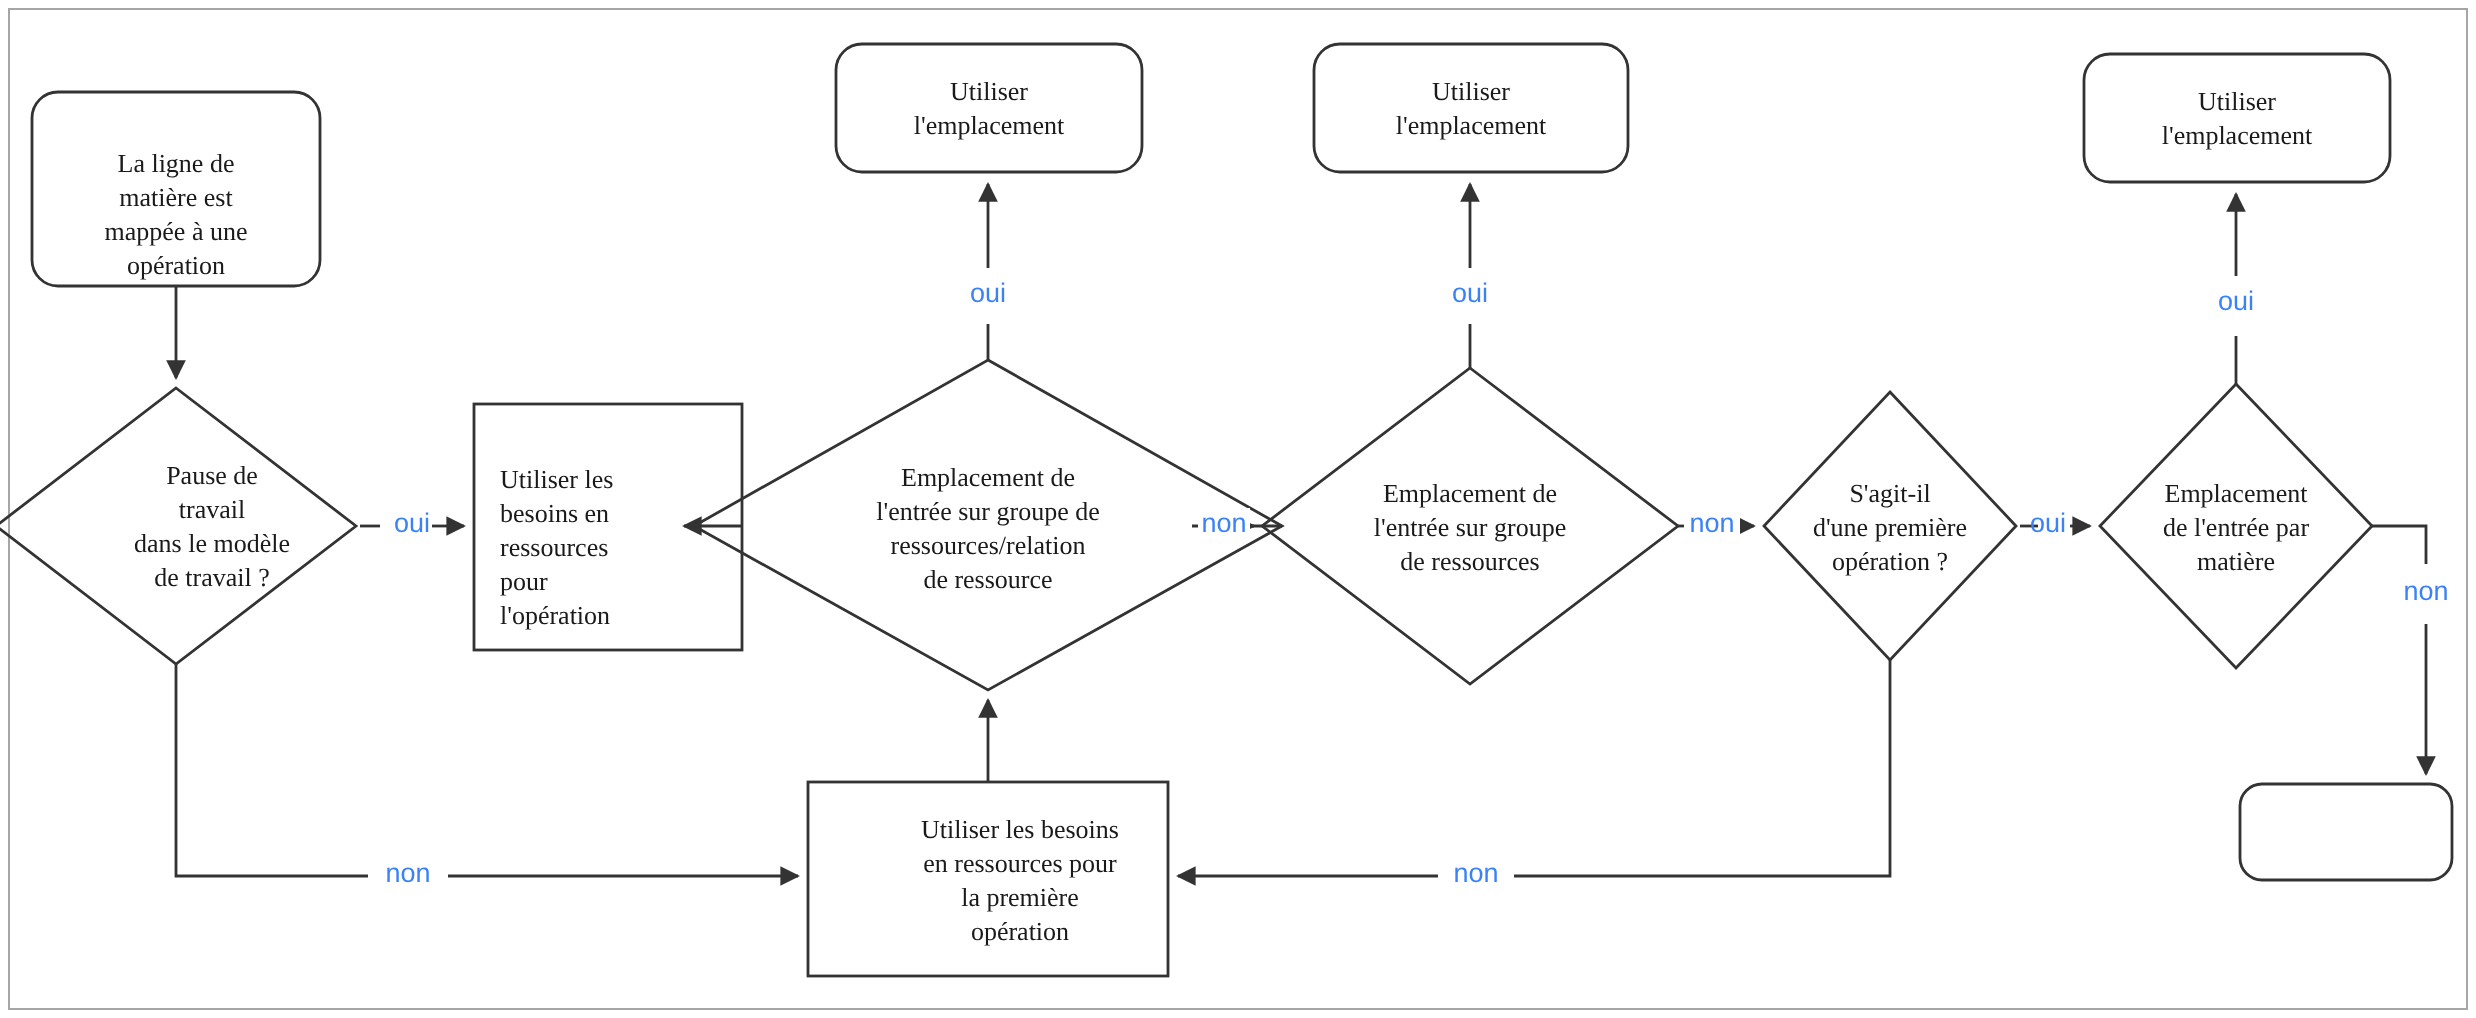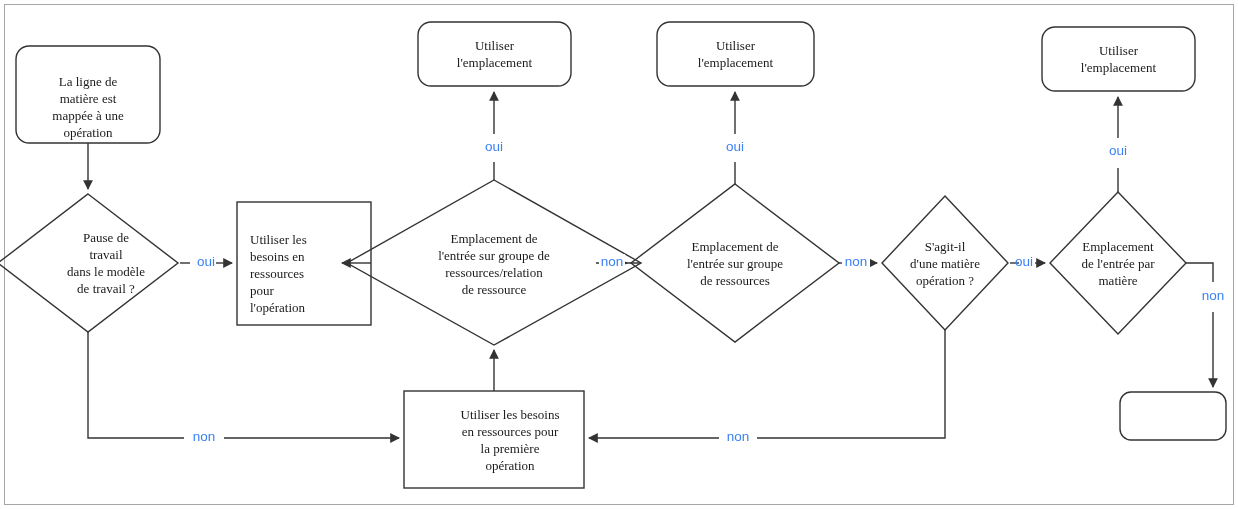--- a/index.html
+++ b/index.html
@@ -175,21 +175,21 @@
   <div class="node-text" style="left:394px; top:226px; width:200px; height:76px;">Emplacement de
 l'entrée sur groupe de
 ressources/relation
 de ressource</div>
 
   <div class="node-text" style="left:652px; top:233px; width:166px; height:60px;">Emplacement de
 l'entrée sur groupe
 de ressources</div>
 
   <div class="node-text" style="left:883px; top:234px; width:124px; height:58px;">S'agit-il
-d'une matière
+d'une première
 opération ?</div>
 
   <div class="node-text" style="left:1051px; top:234px; width:134px; height:58px;">Emplacement
 de l'entrée par
 matière</div>
 
   <div class="node-text" style="left:418px; top:22px; width:153px; height:64px;">Utiliser
 l'emplacement</div>
 
   <div class="node-text" style="left:657px; top:22px; width:157px; height:64px;">Utiliser

